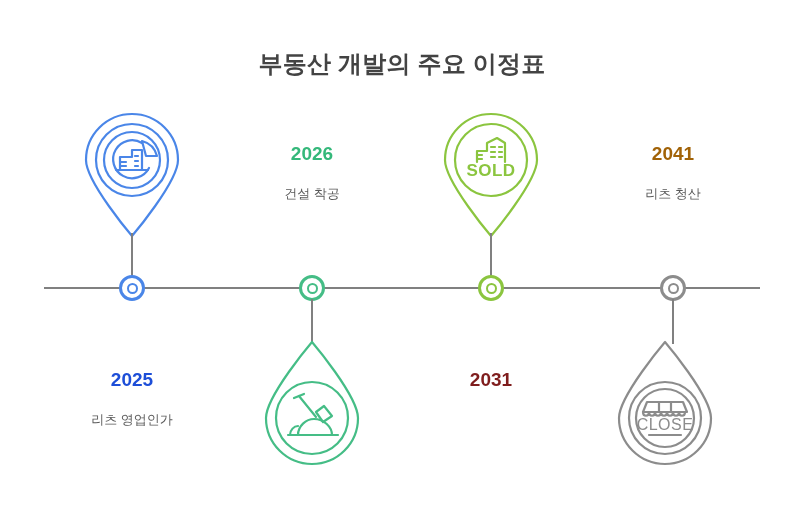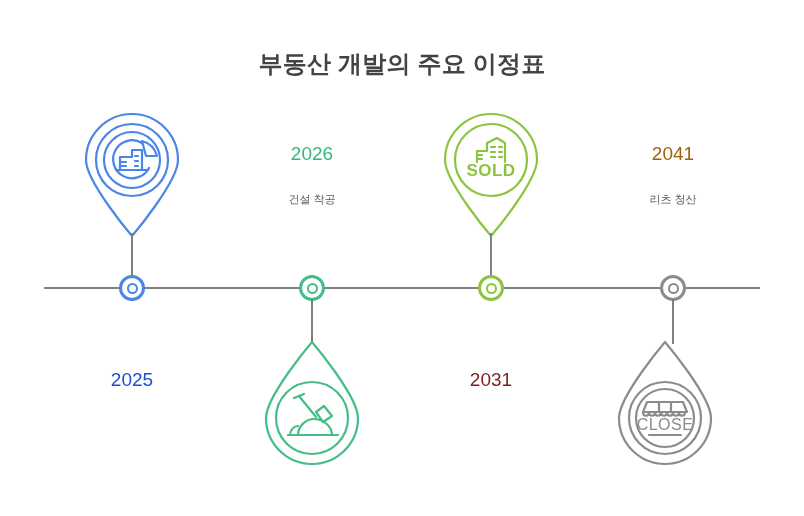--- a/index.html
+++ b/index.html
@@ -85,27 +85,27 @@
   .pin svg { display: block; width: 104px; height: 128px; }
 
   
   .label {
     position: absolute;
     width: 190px;
     text-align: center;
   }
   .label .year {
     font-size: 19px;
-    font-weight: normal;
+    font-weight: bold;
     line-height: 1.1;
     text-align: center;
   }
   .label .caption {
-    margin-top: 28px;
-    font-size: 11px;
+    margin-top: 21px;
+    font-size: 13px;
     color: #595959;
     line-height: 1.2;
     text-align: center;
   }
 </style>
 </head>
 <body>
 
 <div id="infographic">
 
@@ -126,20 +126,21 @@
         <path d="M36 60 L68 60"></path>
       </g>
     </svg>
   </div>
   <div class="stem up" style="left:131px;"></div>
   <div class="node" style="left:119px; border-color:#4a86e8;">
     <span class="inner" style="border-color:#4a86e8;"></span>
   </div>
   <div class="label" style="left:37px; top:370px;">
     <div class="year" style="color:#1d4ed8;">2025</div>
+    <div class="caption">리츠 영업인가</div>
   </div>
 
   <div class="label" style="left:217px; top:144px;">
     <div class="year" style="color:#34b87a;">2026</div>
     <div class="caption">건설 착공</div>
   </div>
   <div class="node" style="left:299px; border-color:#45bd86;">
     <span class="inner" style="border-color:#45bd86;"></span>
   </div>
   <div class="stem down" style="left:311px;"></div>

